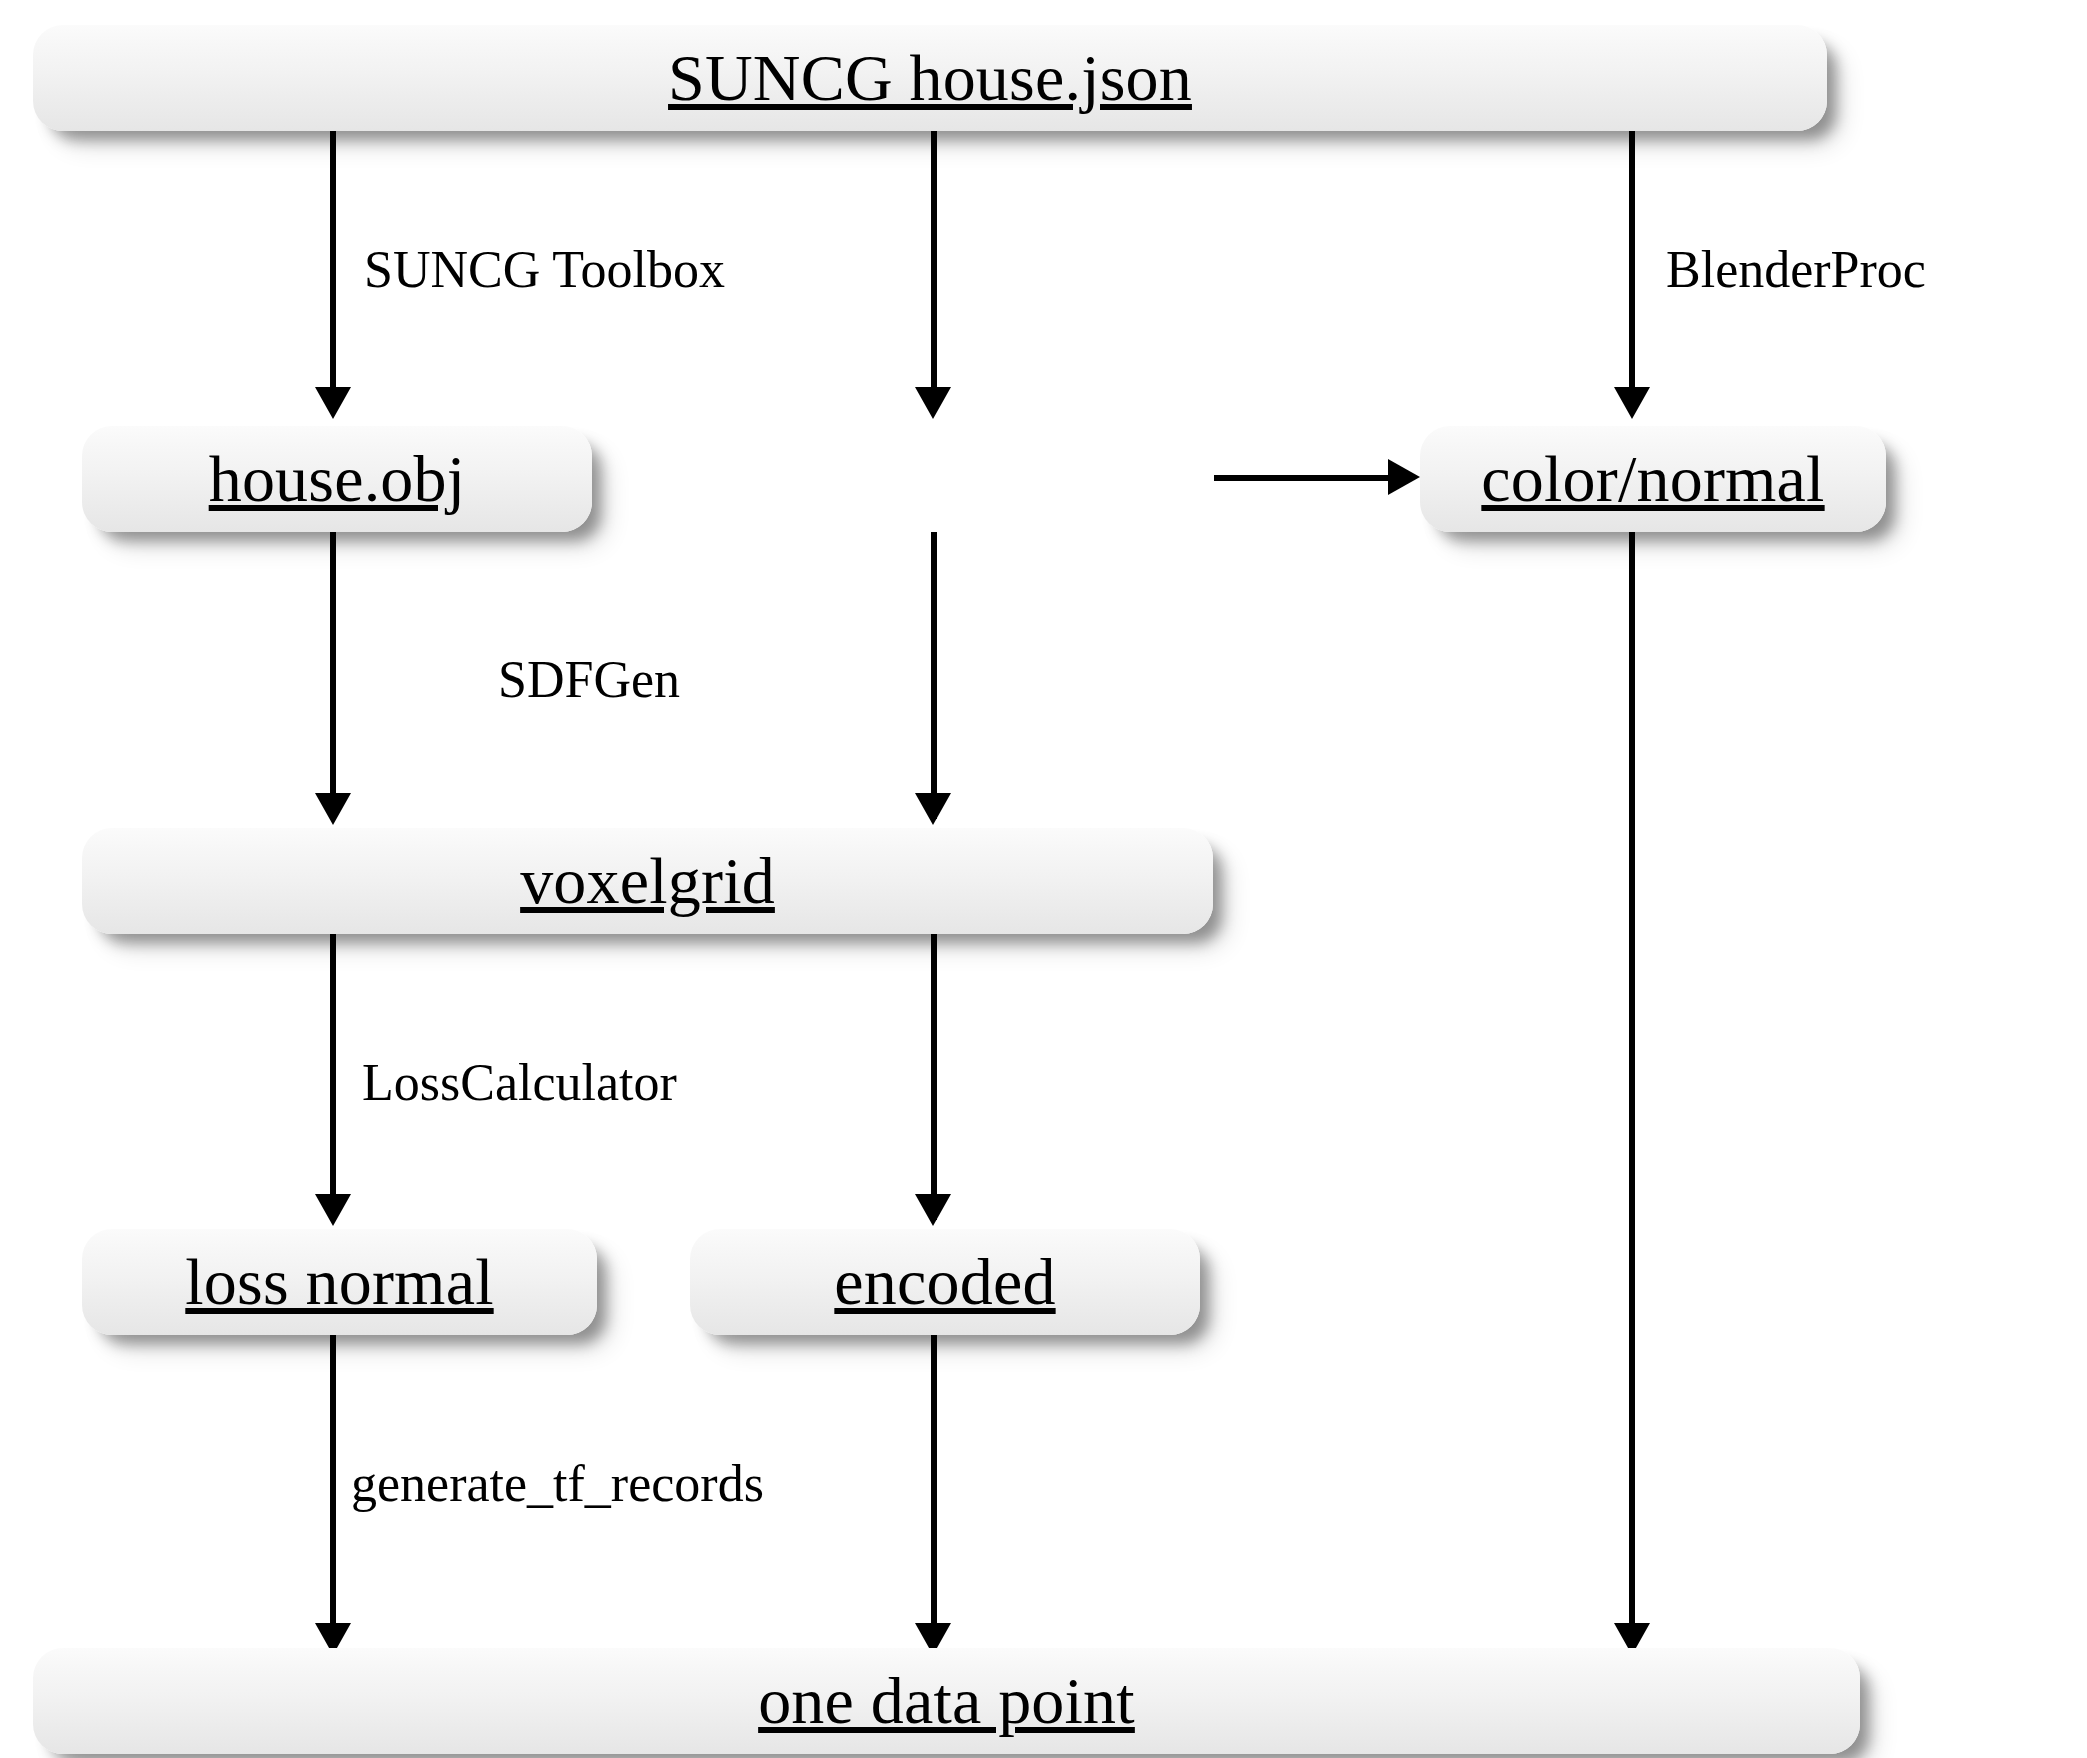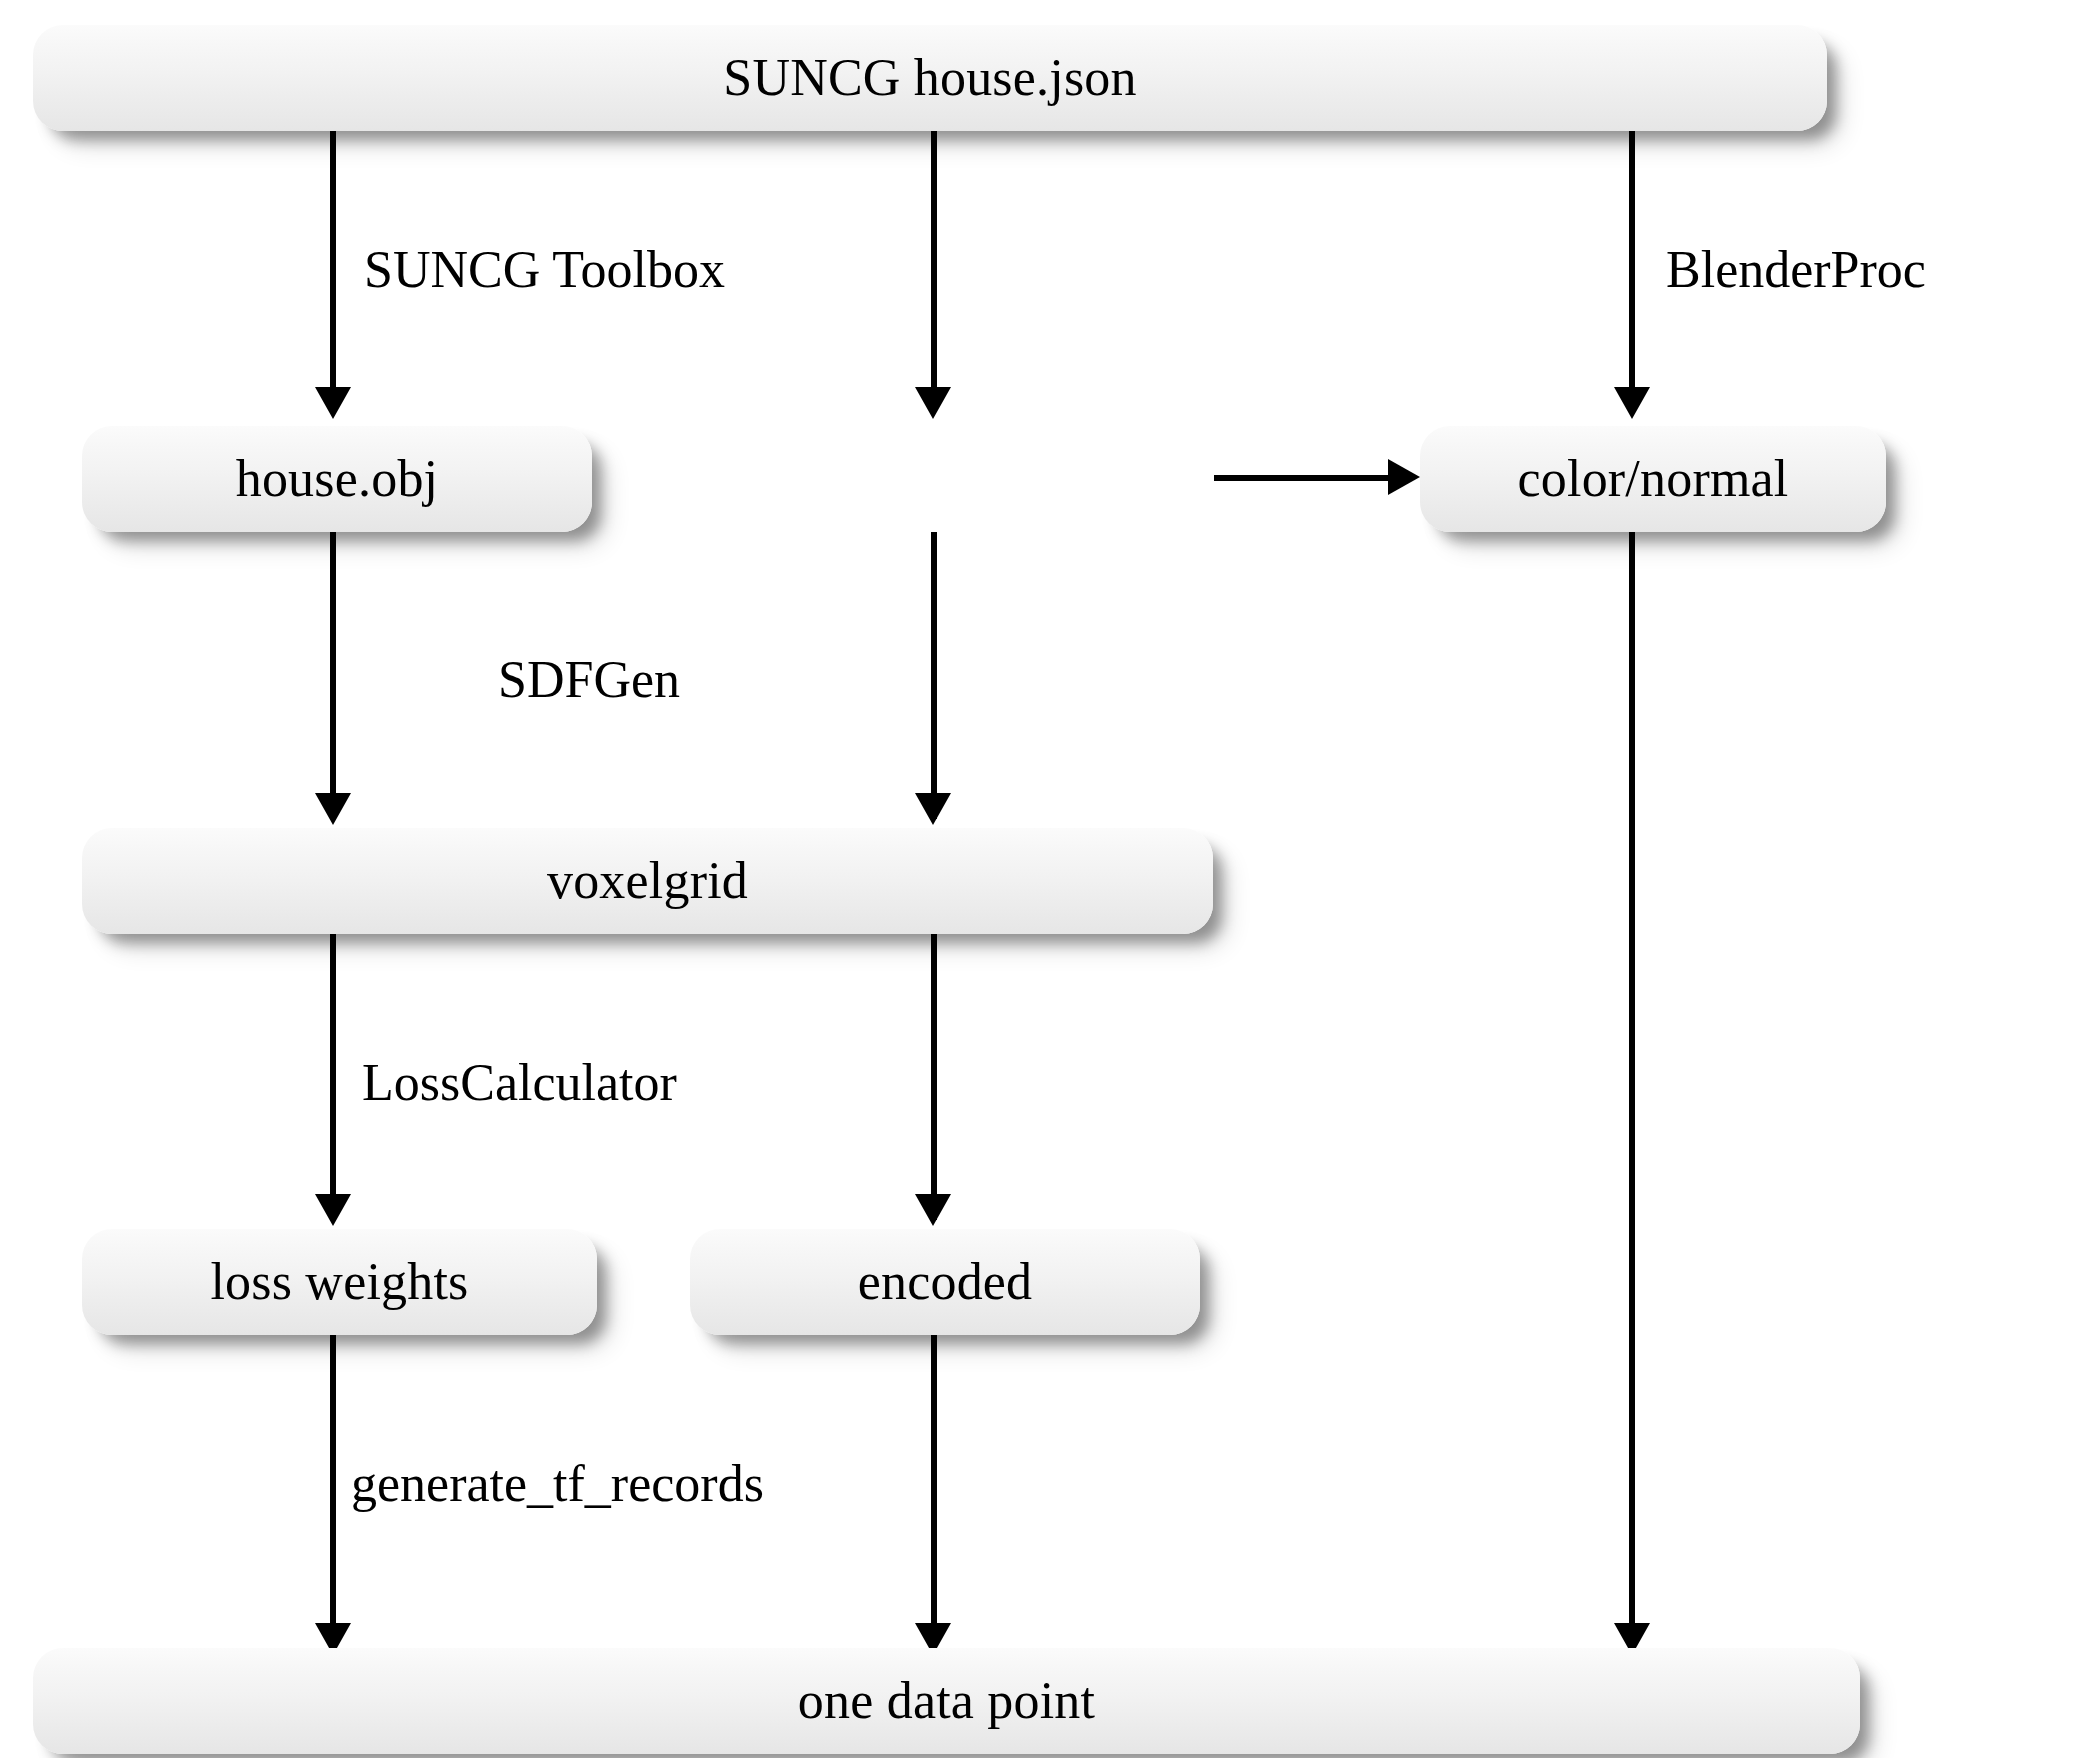--- a/index.html
+++ b/index.html
@@ -32,25 +32,26 @@
                 #f2f2f2 45%,
                 #ececec 72%,
                 #e6e6e6 100%);
     box-shadow:
       12.5px 12.5px 14.3px -3.6px rgba(0,0,0,0.34),
       19.7px 19.7px 27px -7.2px rgba(0,0,0,0.16);
     color: #000000;
     z-index: 4;
   }
   .node-label {
-    font-size: 52px;
+    font-size: 66px;
     line-height: 1;
     letter-spacing: 0.2px;
     white-space: nowrap;
     color: #000;
+    text-decoration: underline;
   }
 
   
   .edge-line {
     position: absolute;
     background: #000000;
     z-index: 2;
   }
   .edge-v { width: 6.3px; }
   .edge-h { height: 6.3px; }
@@ -144,21 +145,21 @@
 
   <div class="node" style="left:1420px; top:426px; width:466px; height:106px;">
     <span class="node-label">color/normal</span>
   </div>
 
   <div class="node" style="left:82px; top:828px; width:1131px; height:106px;">
     <span class="node-label">voxelgrid</span>
   </div>
 
   <div class="node" style="left:82px; top:1229px; width:515px; height:106px;">
-    <span class="node-label">loss weights</span>
+    <span class="node-label">loss normal</span>
   </div>
 
   <div class="node" style="left:690px; top:1229px; width:510px; height:106px;">
     <span class="node-label">encoded</span>
   </div>
 
   <div class="node" style="left:33px; top:1648px; width:1827px; height:106px;">
     <span class="node-label">one data point</span>
   </div>
 

